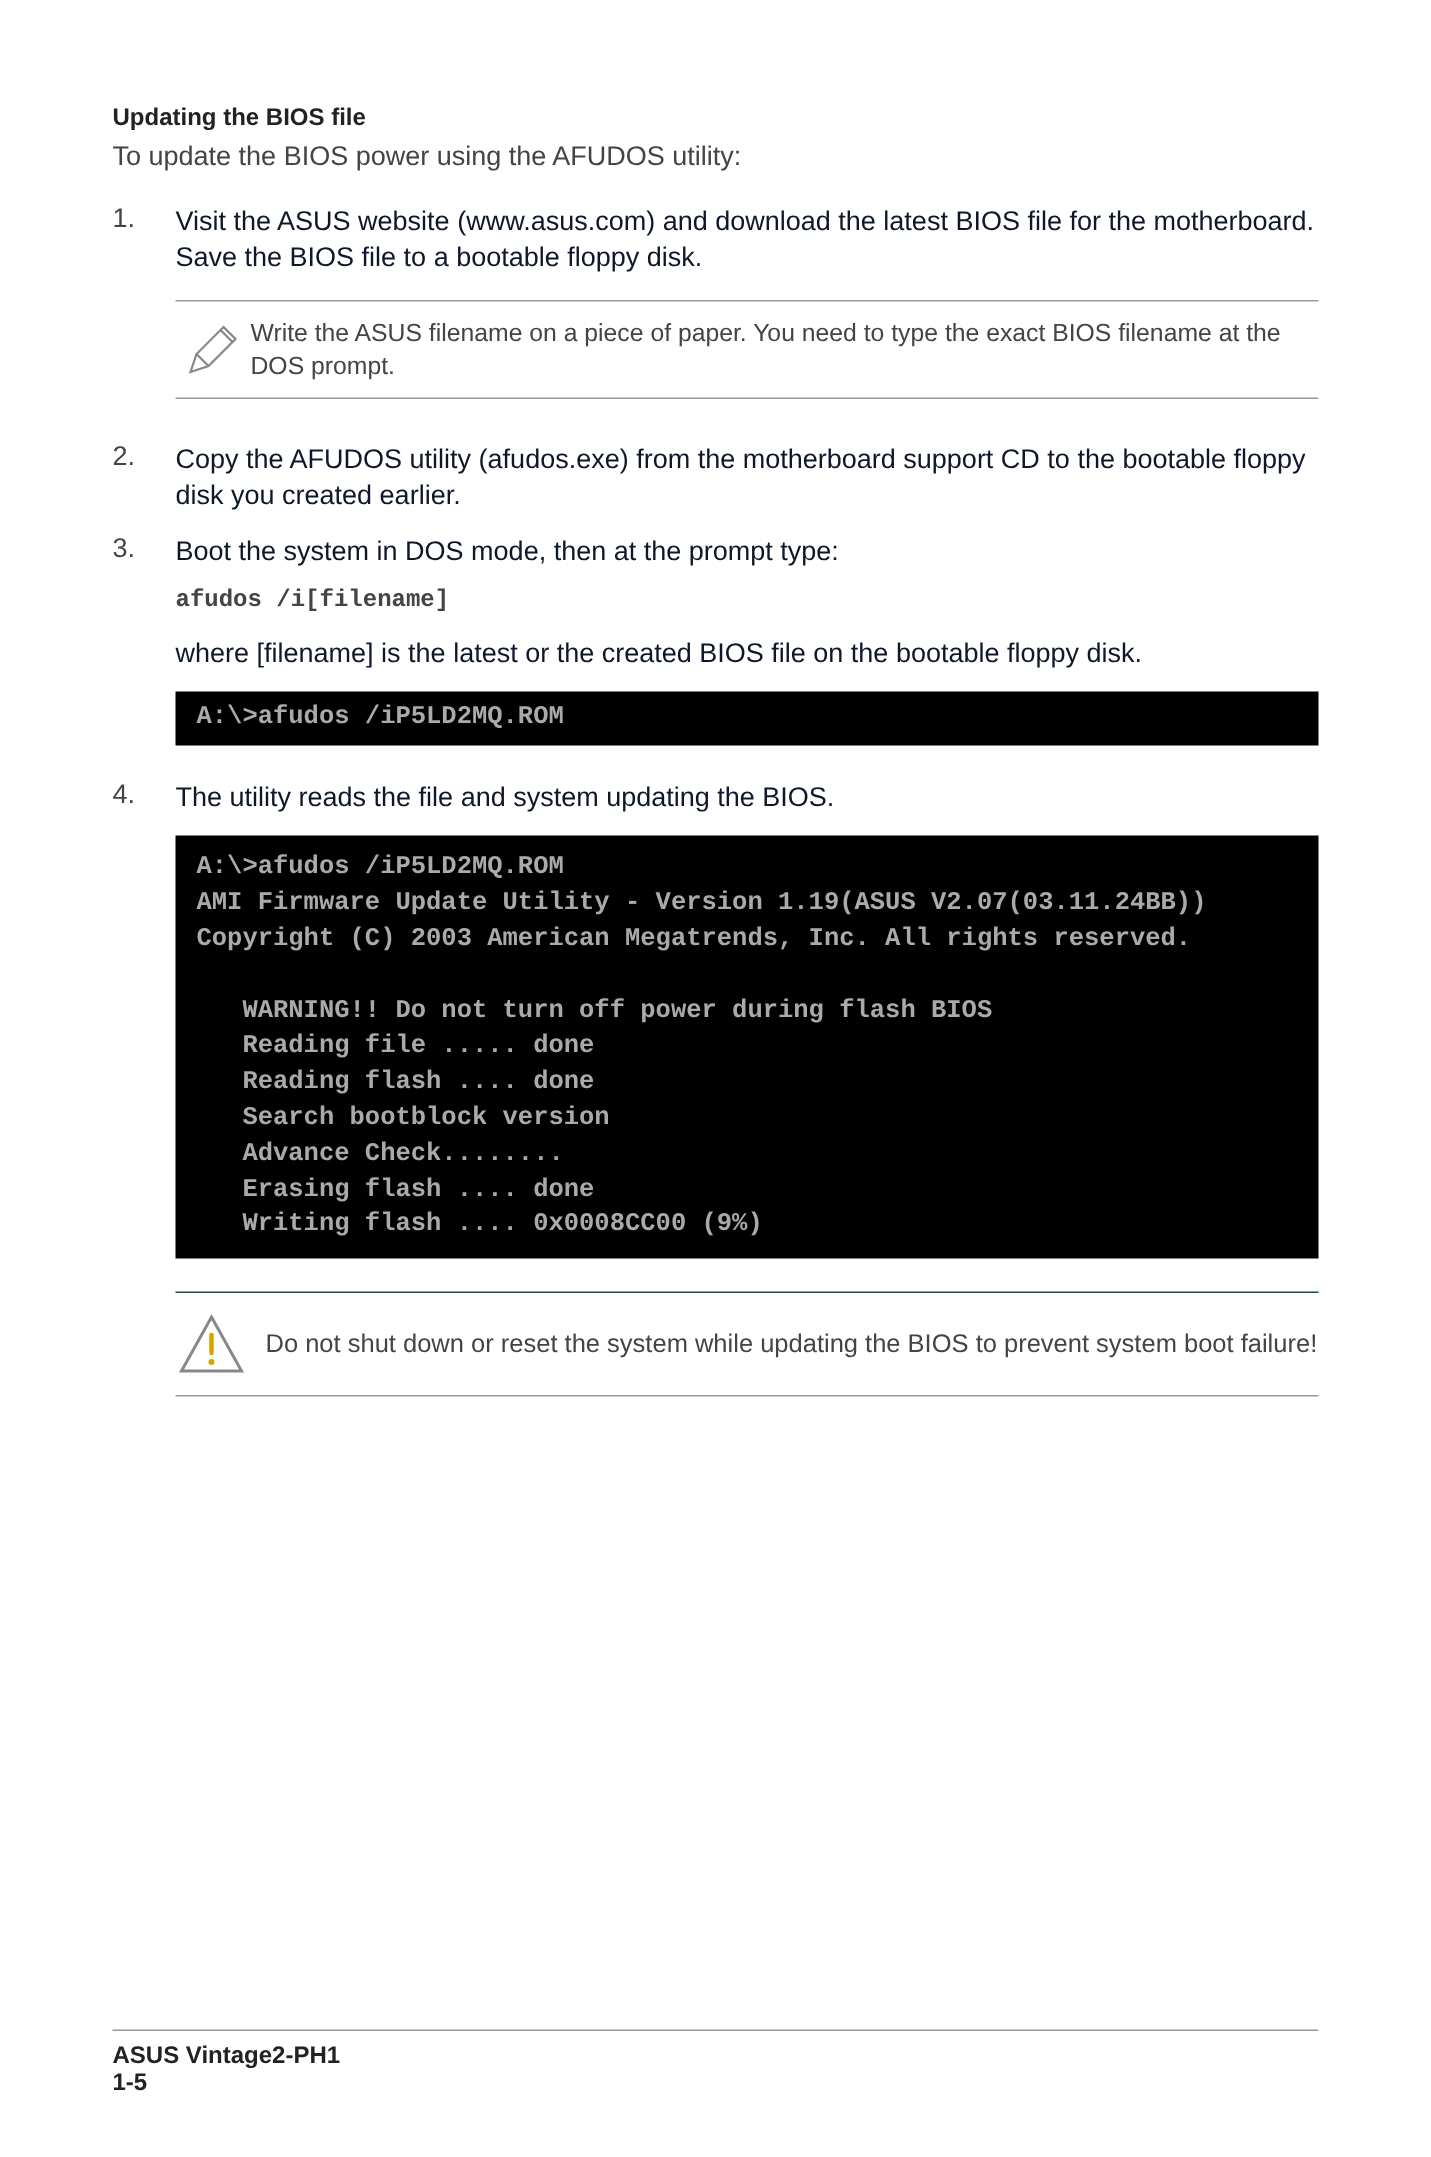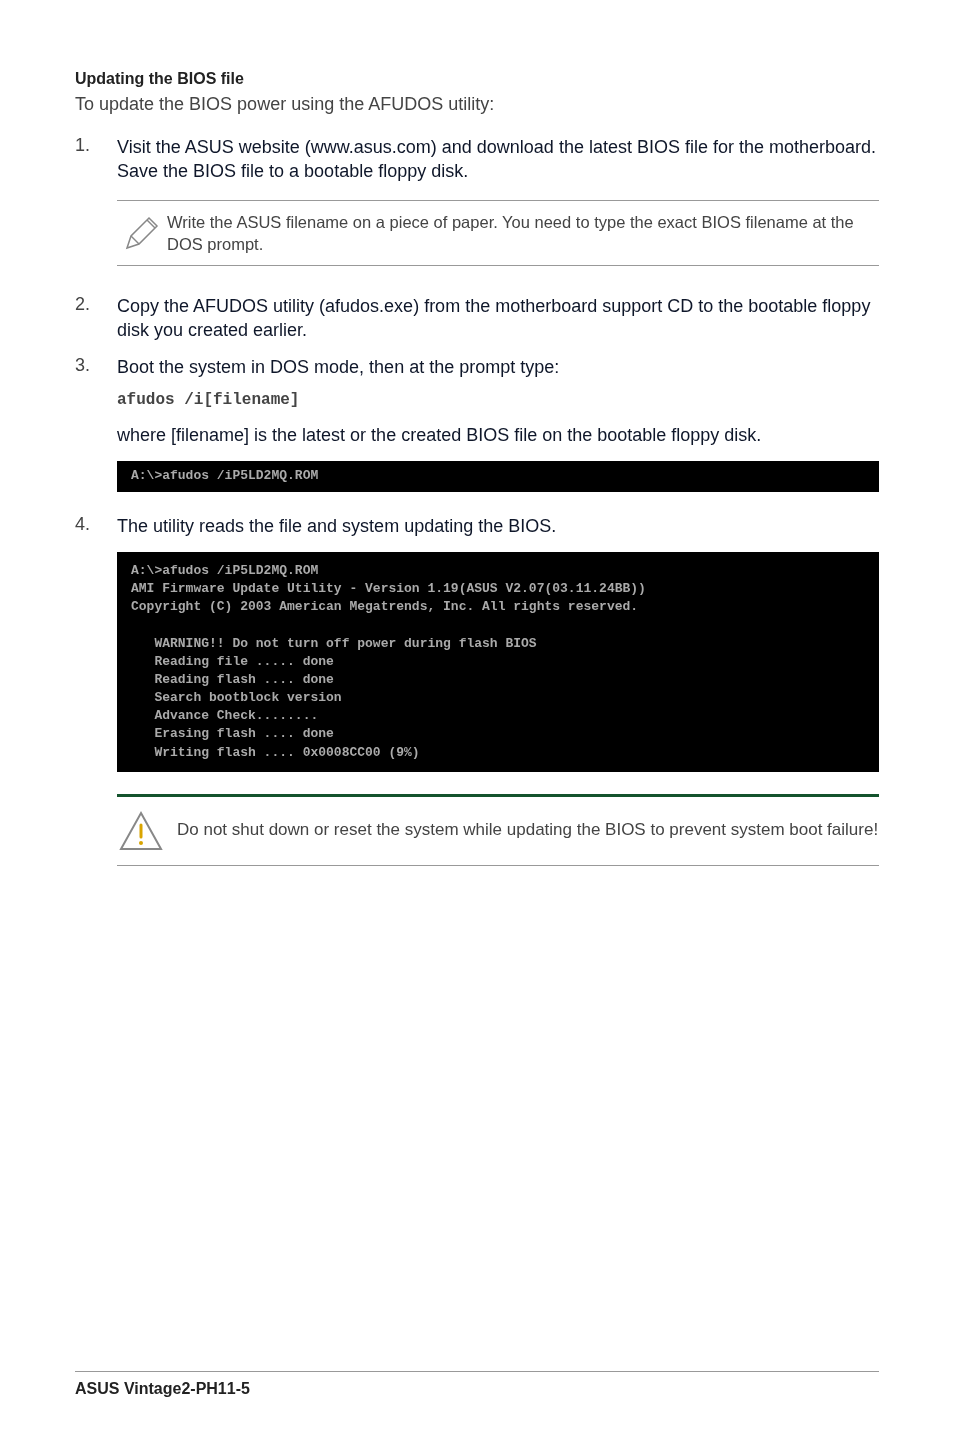--- a/index.html
+++ b/index.html
@@ -67,33 +67,33 @@
       font-family: "Courier New", monospace;
       font-weight: bold;
       font-size: 16px;
       color: #444;
       margin: 10px 0 14px 42px;
     }
     .terminal {
       background: #000;
       color: #aaa;
       font-family: "Courier New", monospace;
-      font-size: 13px;
+      font-size: 17px;
       font-weight: bold;
       padding: 10px 14px;
       margin: 14px 0 22px 42px;
       white-space: pre;
       line-height: 1.4;
     }
     .terminal-small {
       padding: 6px 14px;
     }
     .warn-box {
       margin: 22px 0 0 42px;
-      border-top: 3px solid #14532d;
+      border-top: 1px solid #14532d;
       border-bottom: 1px solid #999;
       padding: 12px 0;
       display: flex;
       align-items: center;
     }
     .warn-icon {
       width: 60px;
       flex-shrink: 0;
       display: flex;
       justify-content: flex-start;
@@ -109,20 +109,21 @@
       bottom: 40px;
       left: 75px;
       right: 75px;
       border-top: 1px solid #999;
       padding-top: 8px;
       display: flex;
       justify-content: flex-start;
       font-size: 16px;
       font-weight: bold;
       color: #222;
+      flex-direction: column;
     }
   </style>
 </head>
 <body>
 
 <h2 class="section-heading">Updating the BIOS file</h2>
 <p class="intro-text">To update the BIOS power using the AFUDOS utility:</p>
 
 <div class="numbered-item">
   <div class="num">1.</div>

